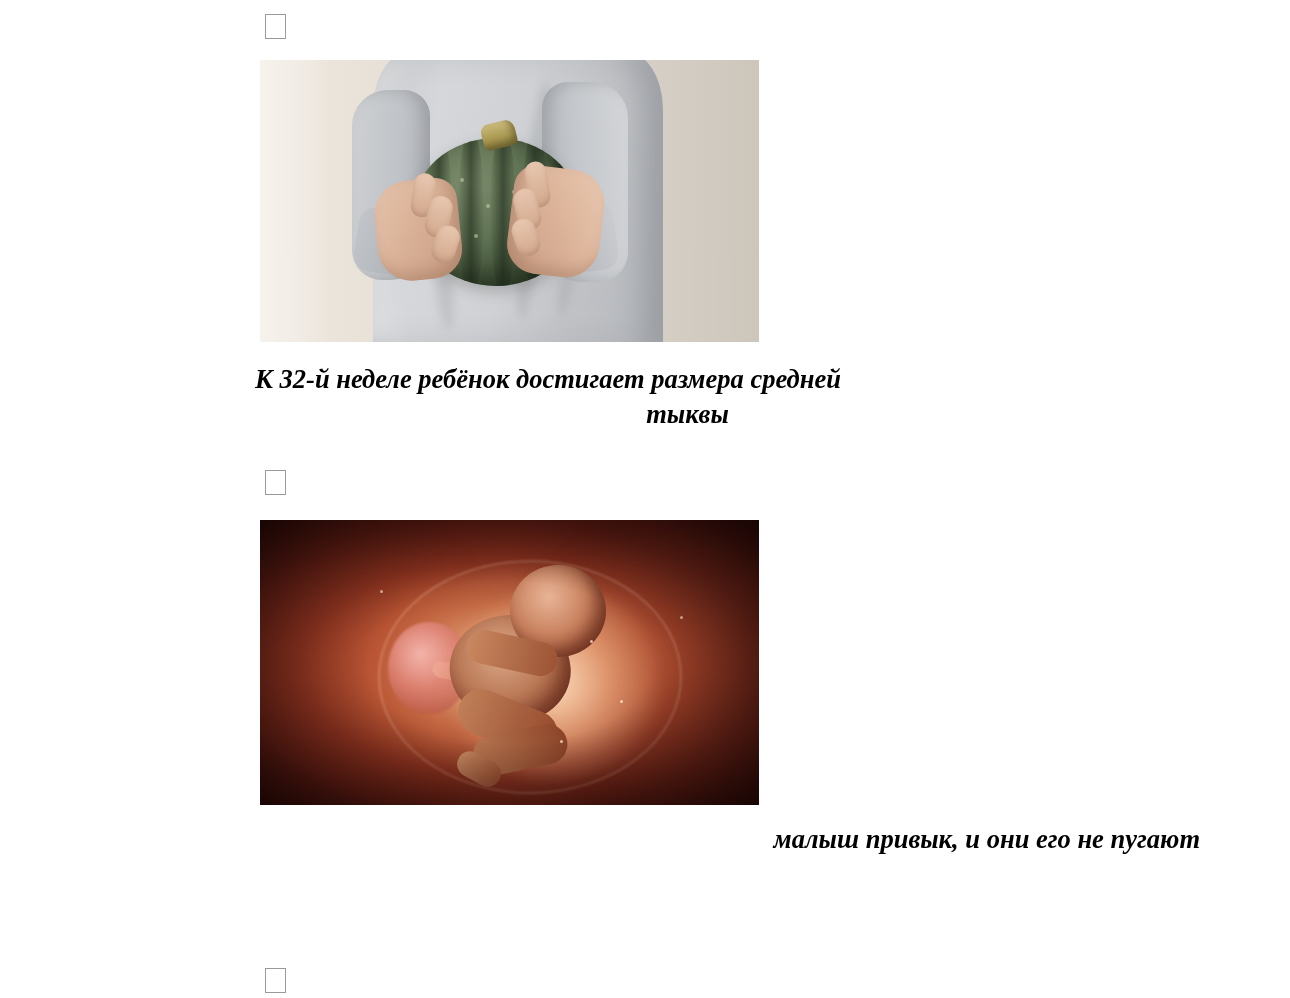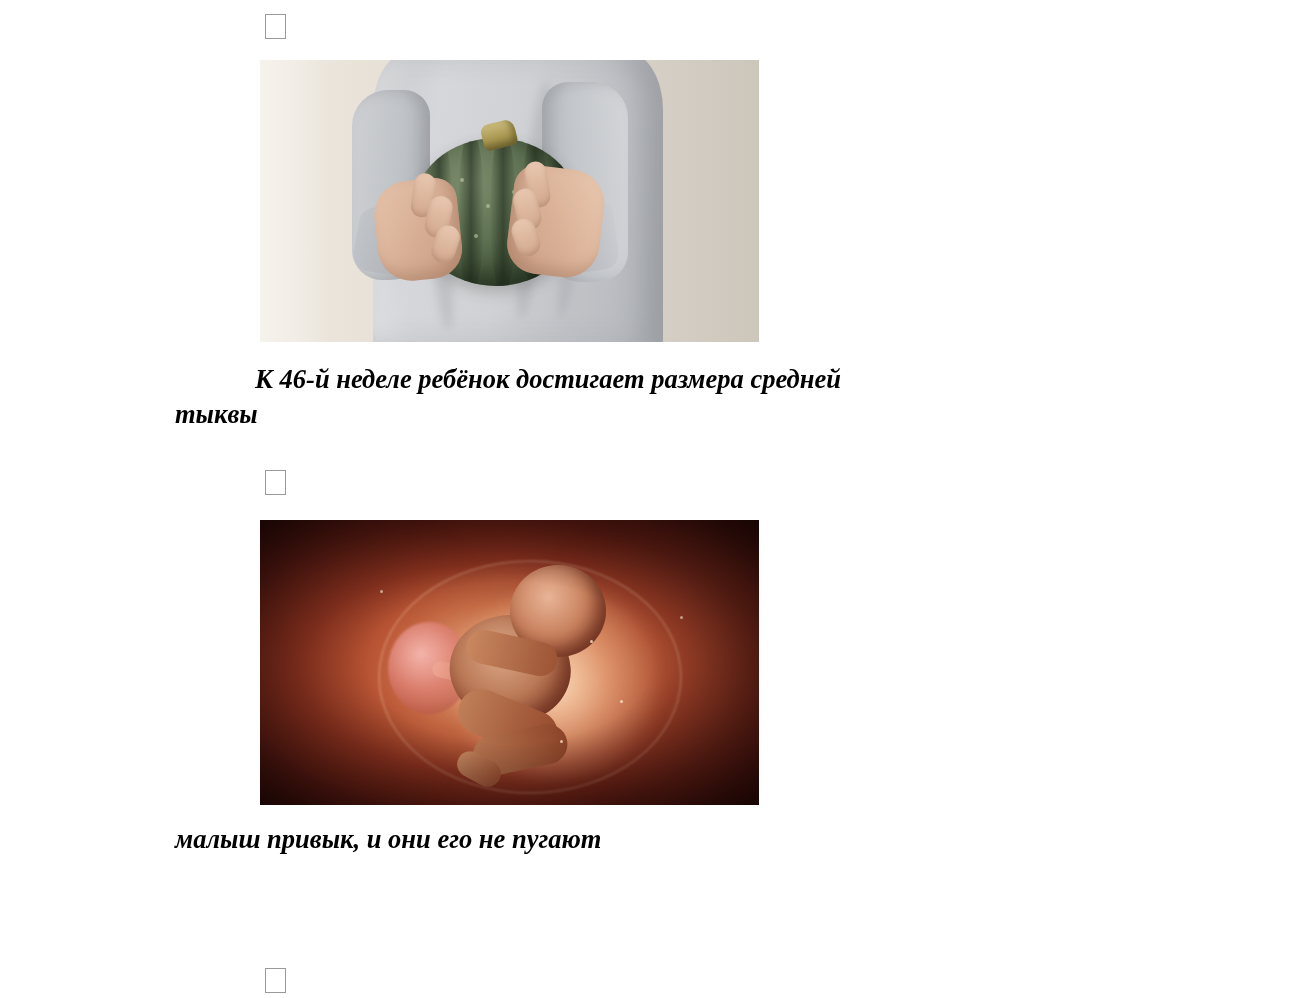--- a/index.html
+++ b/index.html
@@ -350,23 +350,23 @@
           <div class="finger" style="left:12px; top:-4px; width:22px; height:46px; transform:rotate(-16deg);"></div>
           <div class="finger" style="left:4px;  top:24px; width:24px; height:42px; transform:rotate(-20deg);"></div>
           <div class="finger" style="left:6px;  top:54px; width:24px; height:38px; transform:rotate(-26deg);"></div>
         </div>
       </div>
     </div>
   </div>
 
   <div class="block" style="top:362px;">
     <p class="caption caption-just">
-      <span class="indent"></span><span>К 46-й неделе ребёнок достигает размера средней</span>
+      <span class="indent"></span><span>К 32-й неделе ребёнок достигает размера средней</span>
     </p>
-    <p class="caption" style="text-align:left;">
+    <p class="caption" style="text-align:center;">
       <span>тыквы</span>
     </p>
   </div>
 
   <div class="block" style="top:470px;">
     <div class="anchor-box"></div>
   </div>
 
   <div class="block" style="top:520px;">
     <div class="figure figure-tall">
@@ -387,21 +387,21 @@
         <div class="spark" style="left:360px; top:180px;"></div>
         <div class="spark" style="left:300px; top:220px;"></div>
         <div class="spark" style="left:120px; top:70px;"></div>
         <div class="spark" style="left:420px; top:96px;"></div>
         <div class="womb-vignette"></div>
       </div>
     </div>
   </div>
 
   <div class="block" style="top:822px;">
-    <p class="caption" style="text-align:left;">
+    <p class="caption" style="text-align:right;">
       <span>малыш привык, и они его не пугают</span>
     </p>
   </div>
 
   <div class="block" style="top:968px;">
     <div class="anchor-box"></div>
   </div>
 
 </div>
 

